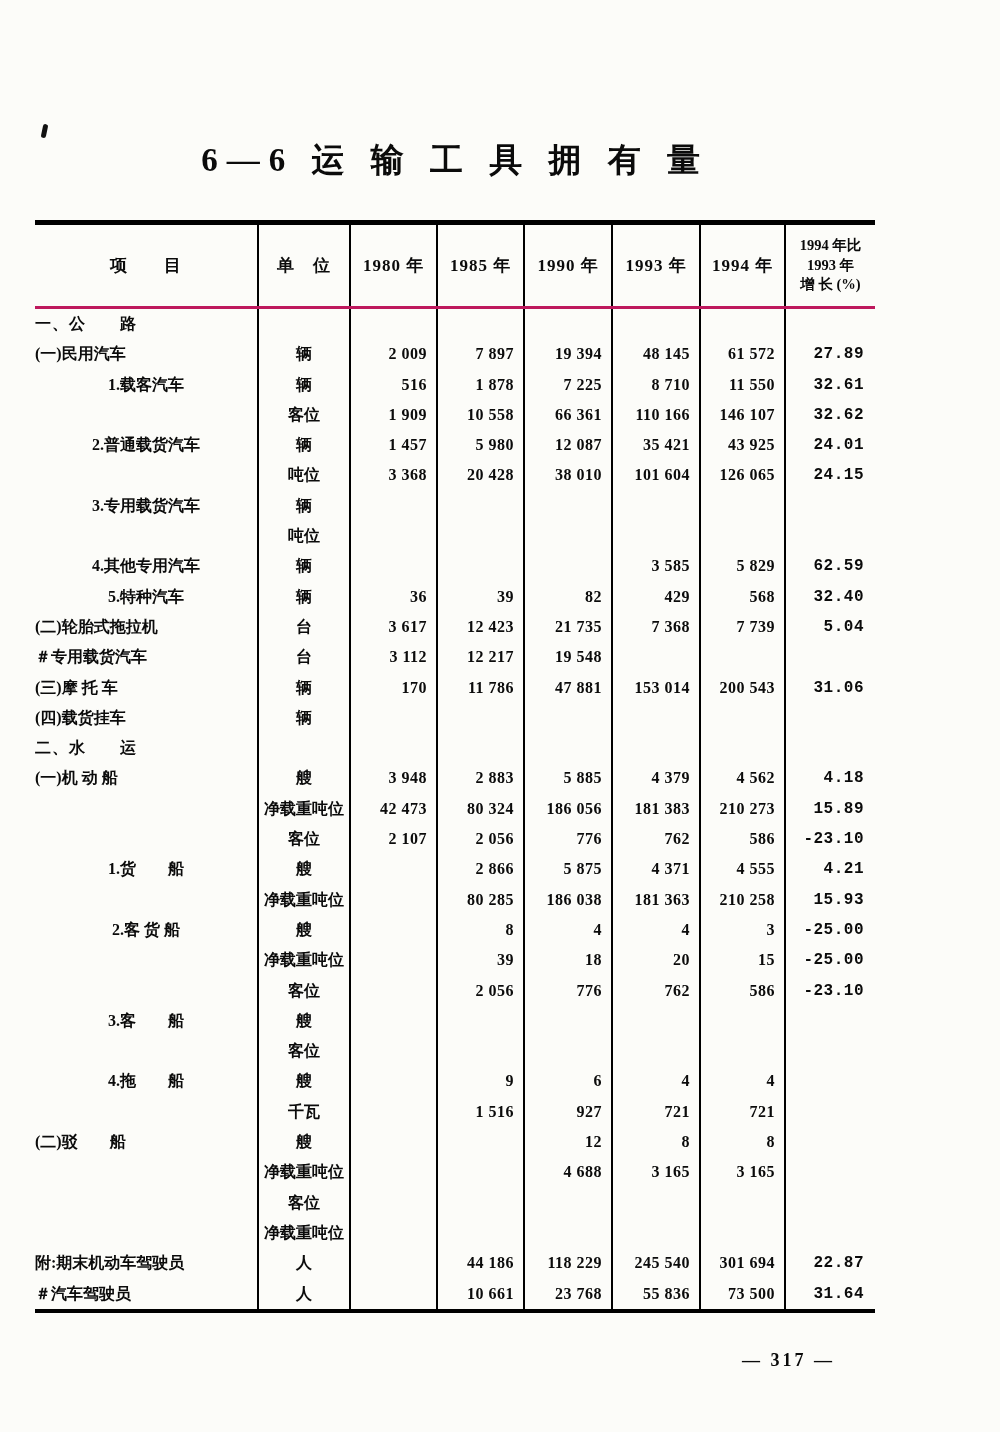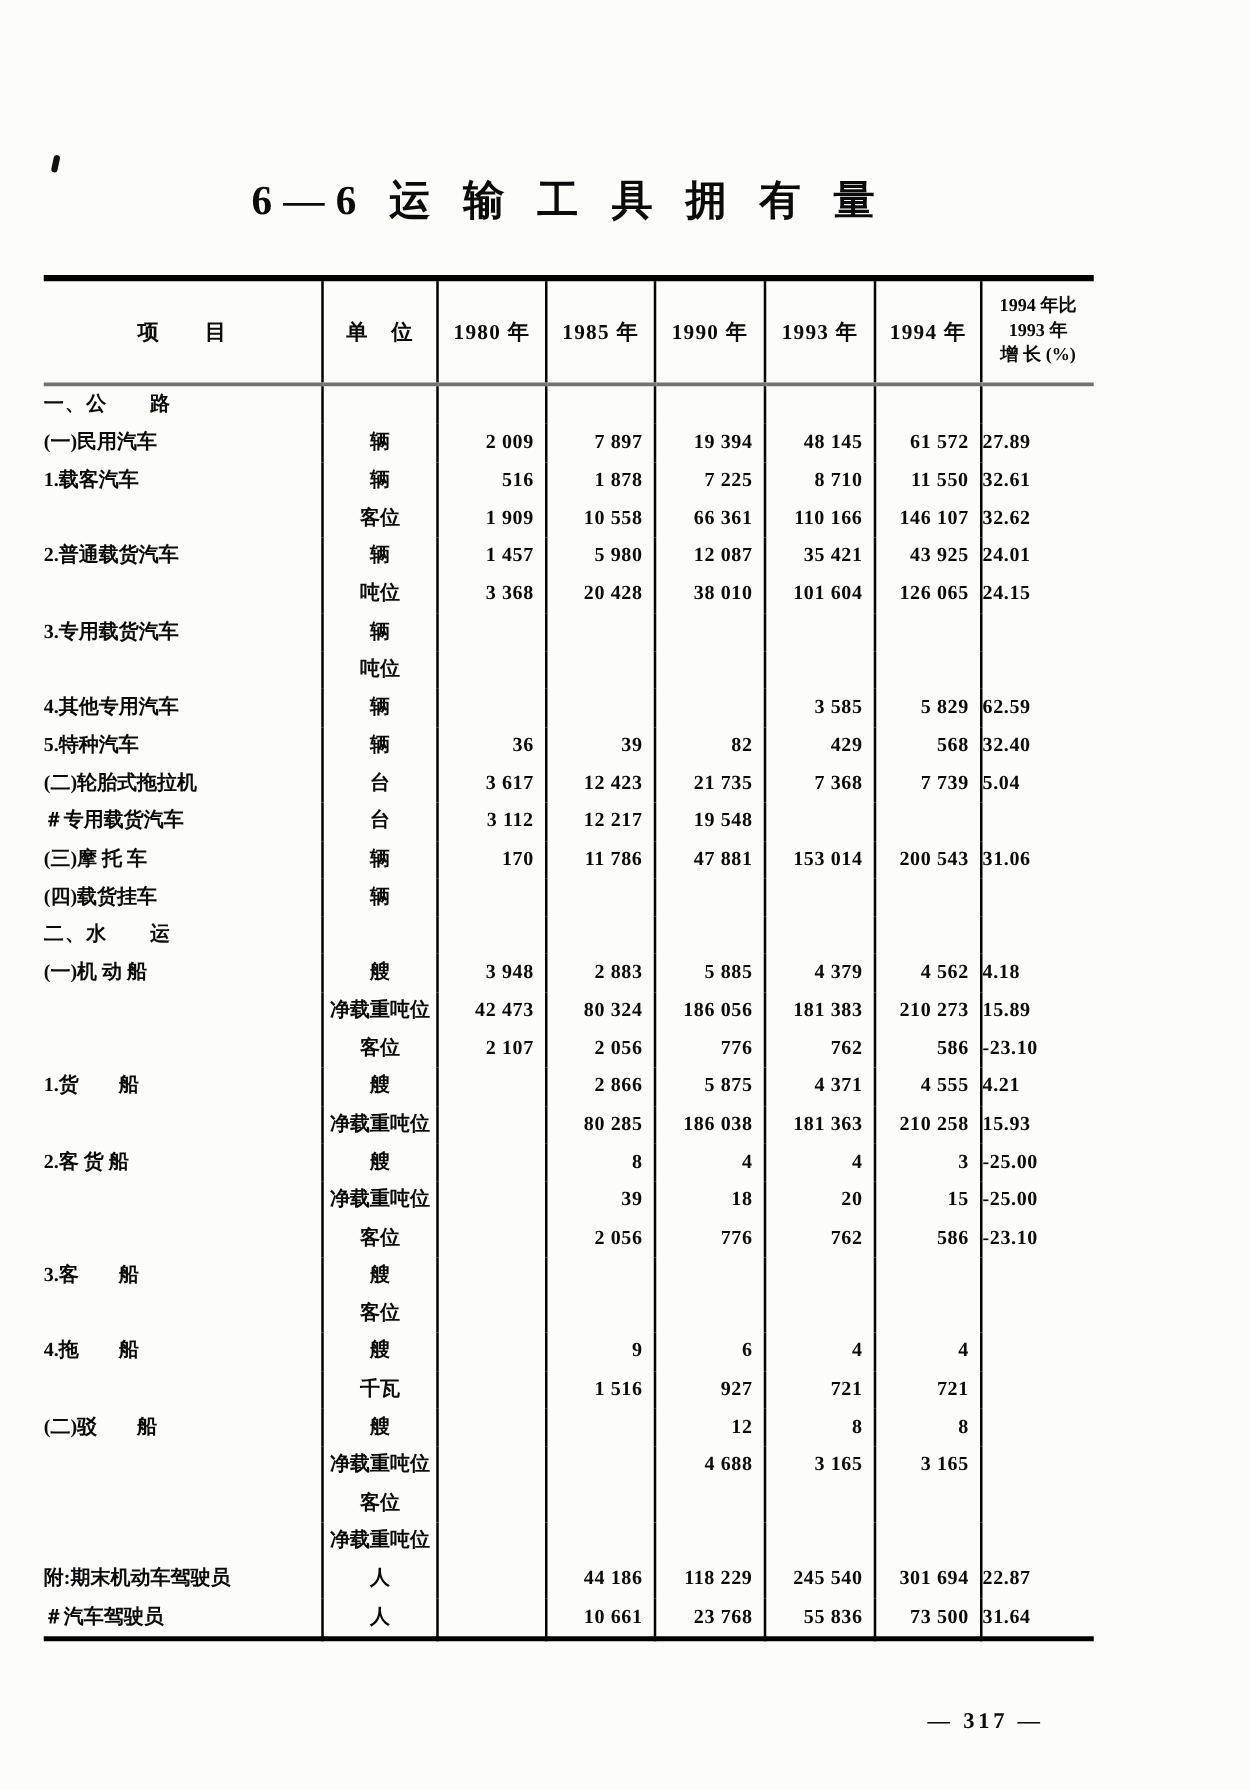--- a/index.html
+++ b/index.html
@@ -20,39 +20,39 @@
     letter-spacing:9px;white-space:nowrap;
   }
   table.tbl{
     position:absolute;left:35px;top:220px;width:840px;
     border-collapse:collapse;table-layout:fixed;
     border-top:5px solid #000;border-bottom:4px solid #000;
   }
   .tbl th,.tbl td{padding:0;font-weight:700;overflow:hidden;}
   .tbl th+th,.tbl td+td{border-left:2px solid #000;}
   .tbl thead th{
-    height:81px;border-bottom:3px solid #737373;
+    height:81px;border-bottom:3px solid #be185d;
     font-size:17px;text-align:center;vertical-align:middle;
     letter-spacing:1px;
   }
   .tbl thead th.h-growth{font-size:14.5px;line-height:1.35;white-space:pre-line;letter-spacing:0;}
   .tbl tbody td{height:30.3px;line-height:30.3px;font-size:16px;}
   .c-label{text-align:left;font-size:17px;white-space:nowrap;}
   .lvl0{padding-left:5px;}
   .lvl1{padding-left:27px;}
-  .lvl2{padding-left:52px;}
+  .lvl2{padding-left:52px;text-align:center;}
   .lvl3{padding-left:76px;}
   .strong{font-size:18.5px;letter-spacing:1px;}
   .c-unit{text-align:center;font-size:16.5px;white-space:nowrap;}
   .c-num{text-align:right;padding-right:9px !important;letter-spacing:0.5px;white-space:nowrap;}
-  .c-pct{text-align:left;padding-right:11px !important;letter-spacing:0.5px;white-space:nowrap;}
+  .c-pct{text-align:right;padding-right:11px !important;letter-spacing:0.5px;white-space:nowrap;font-family:Liberation Mono, monospace;}
   .page-number{
     position:absolute;left:35px;top:1350px;width:840px;
     text-align:right;padding-right:40px;box-sizing:border-box;
-    font-size:18px;font-weight:700;letter-spacing:3px;margin-top:16px;
+    font-size:18px;font-weight:700;letter-spacing:3px;
   }
 </style>
 </head>
 <body>
 
 <div class="page">
   <div class="artifact"></div>
 
   <div class="title">6—6 运 输 工 具 拥 有 量</div>
 

